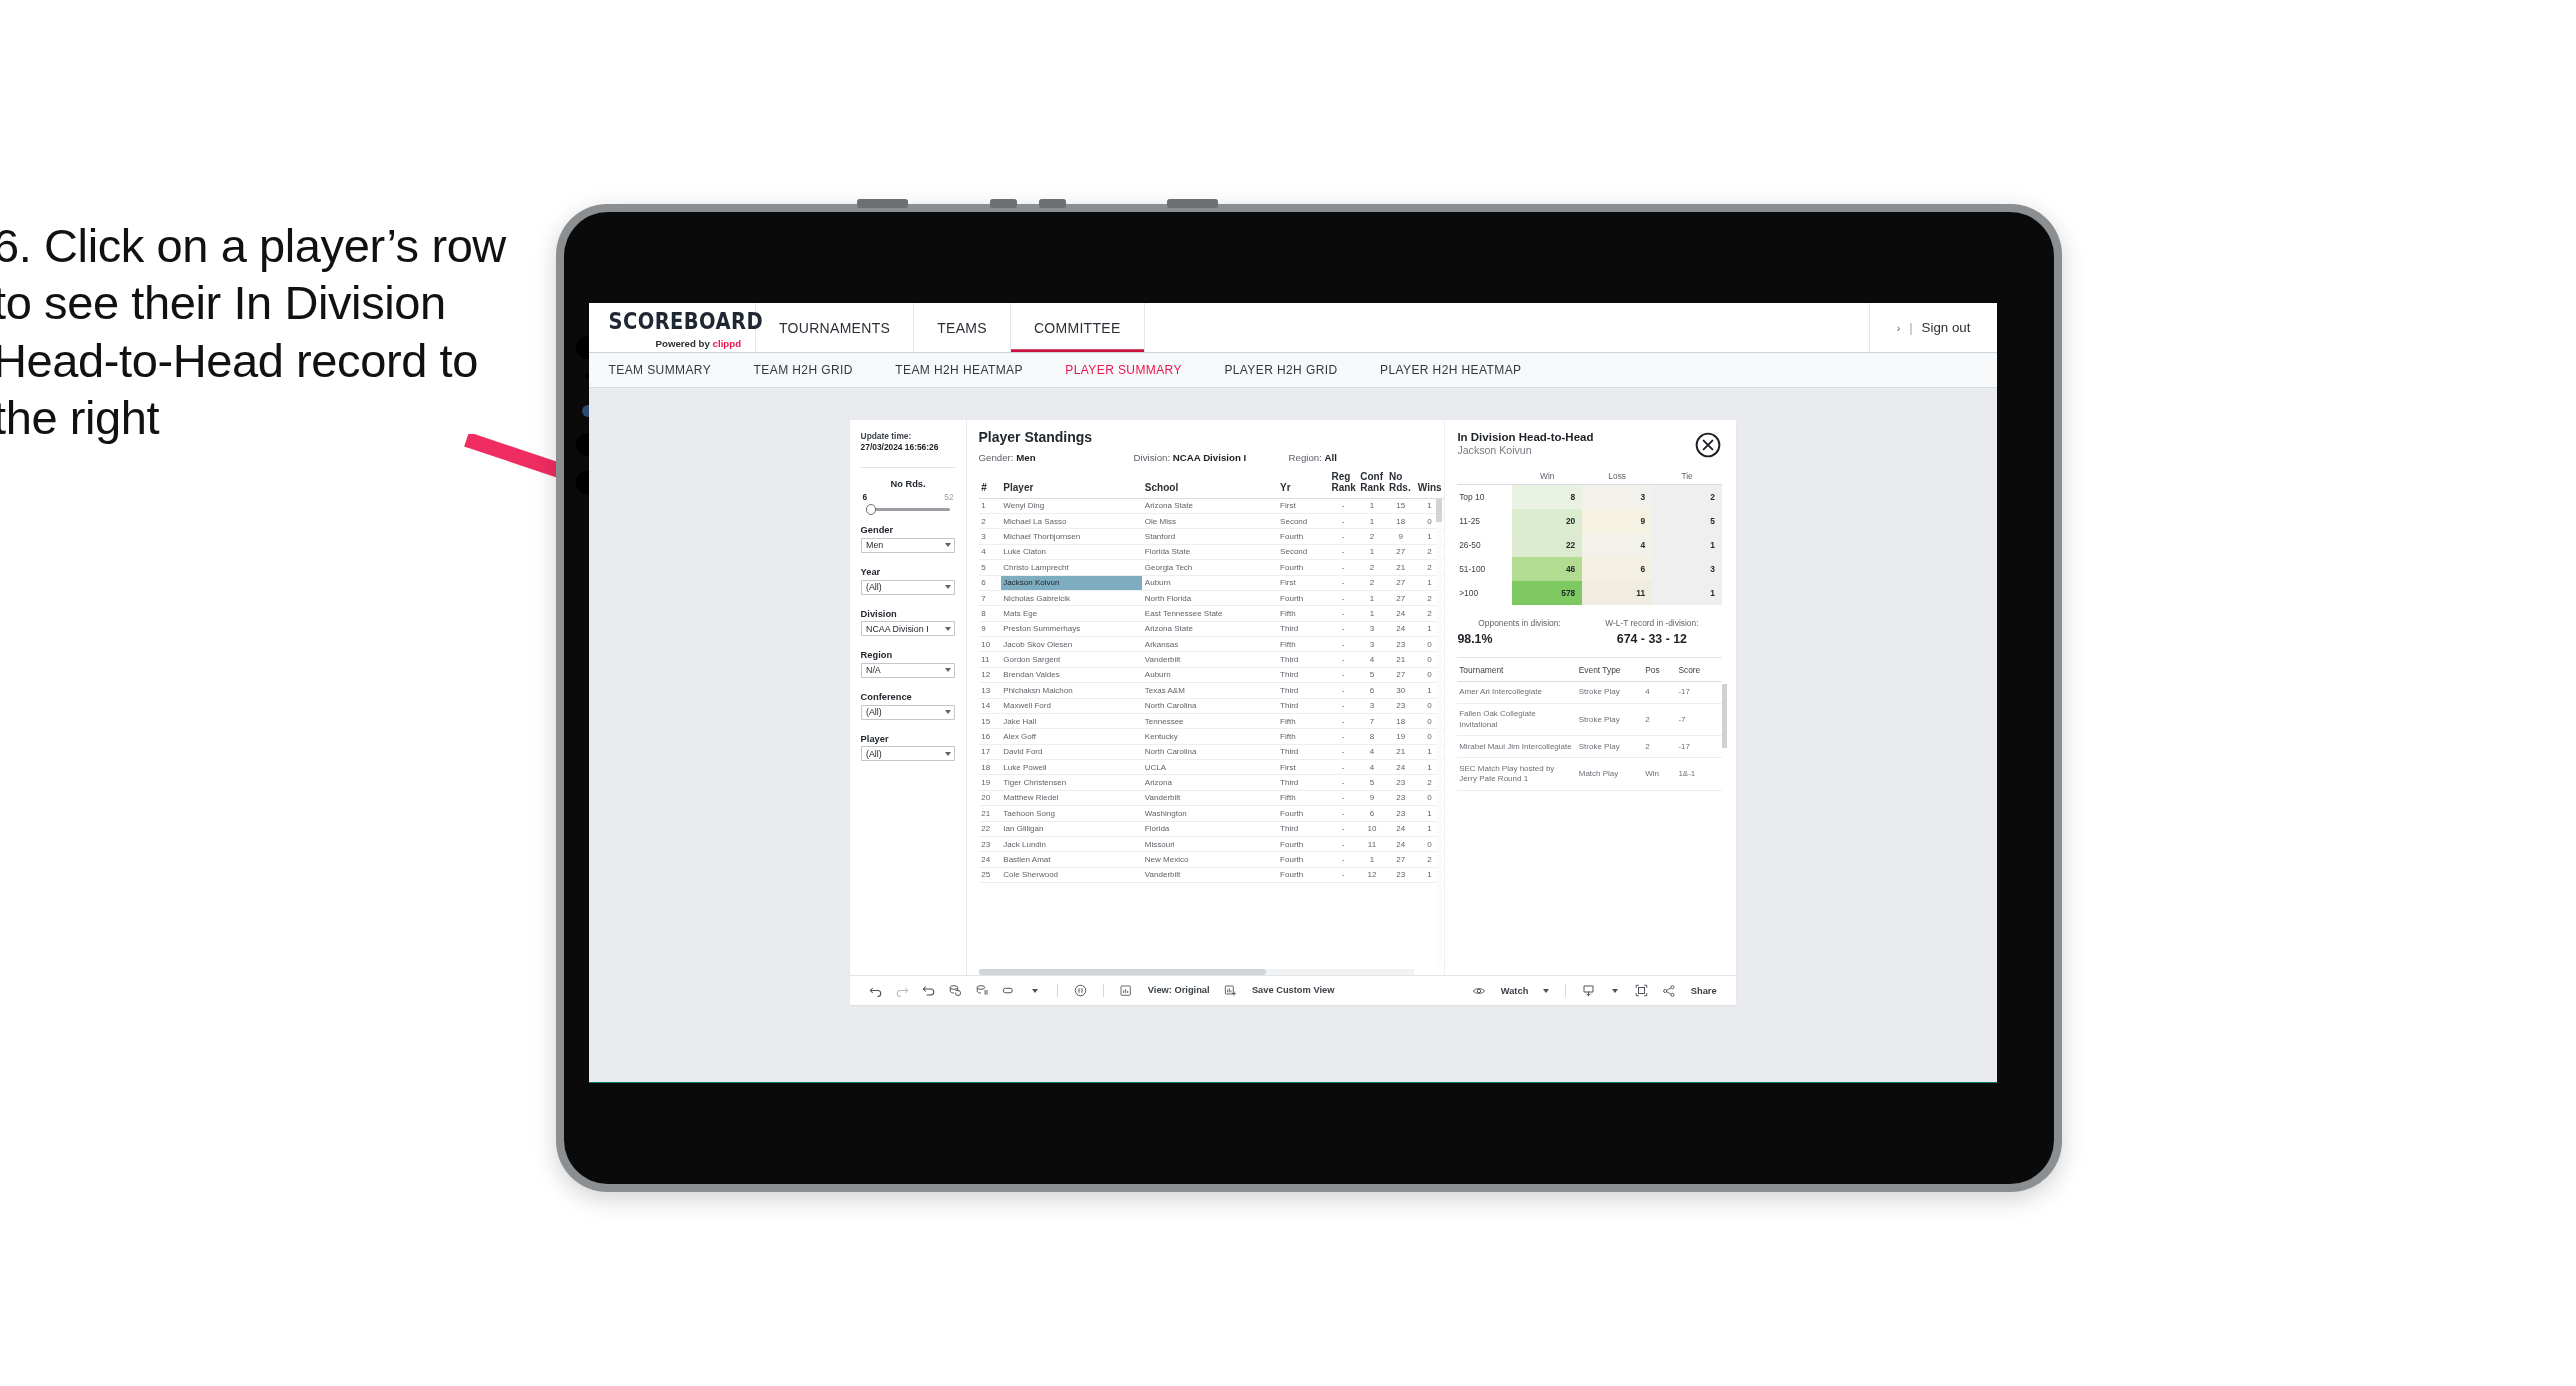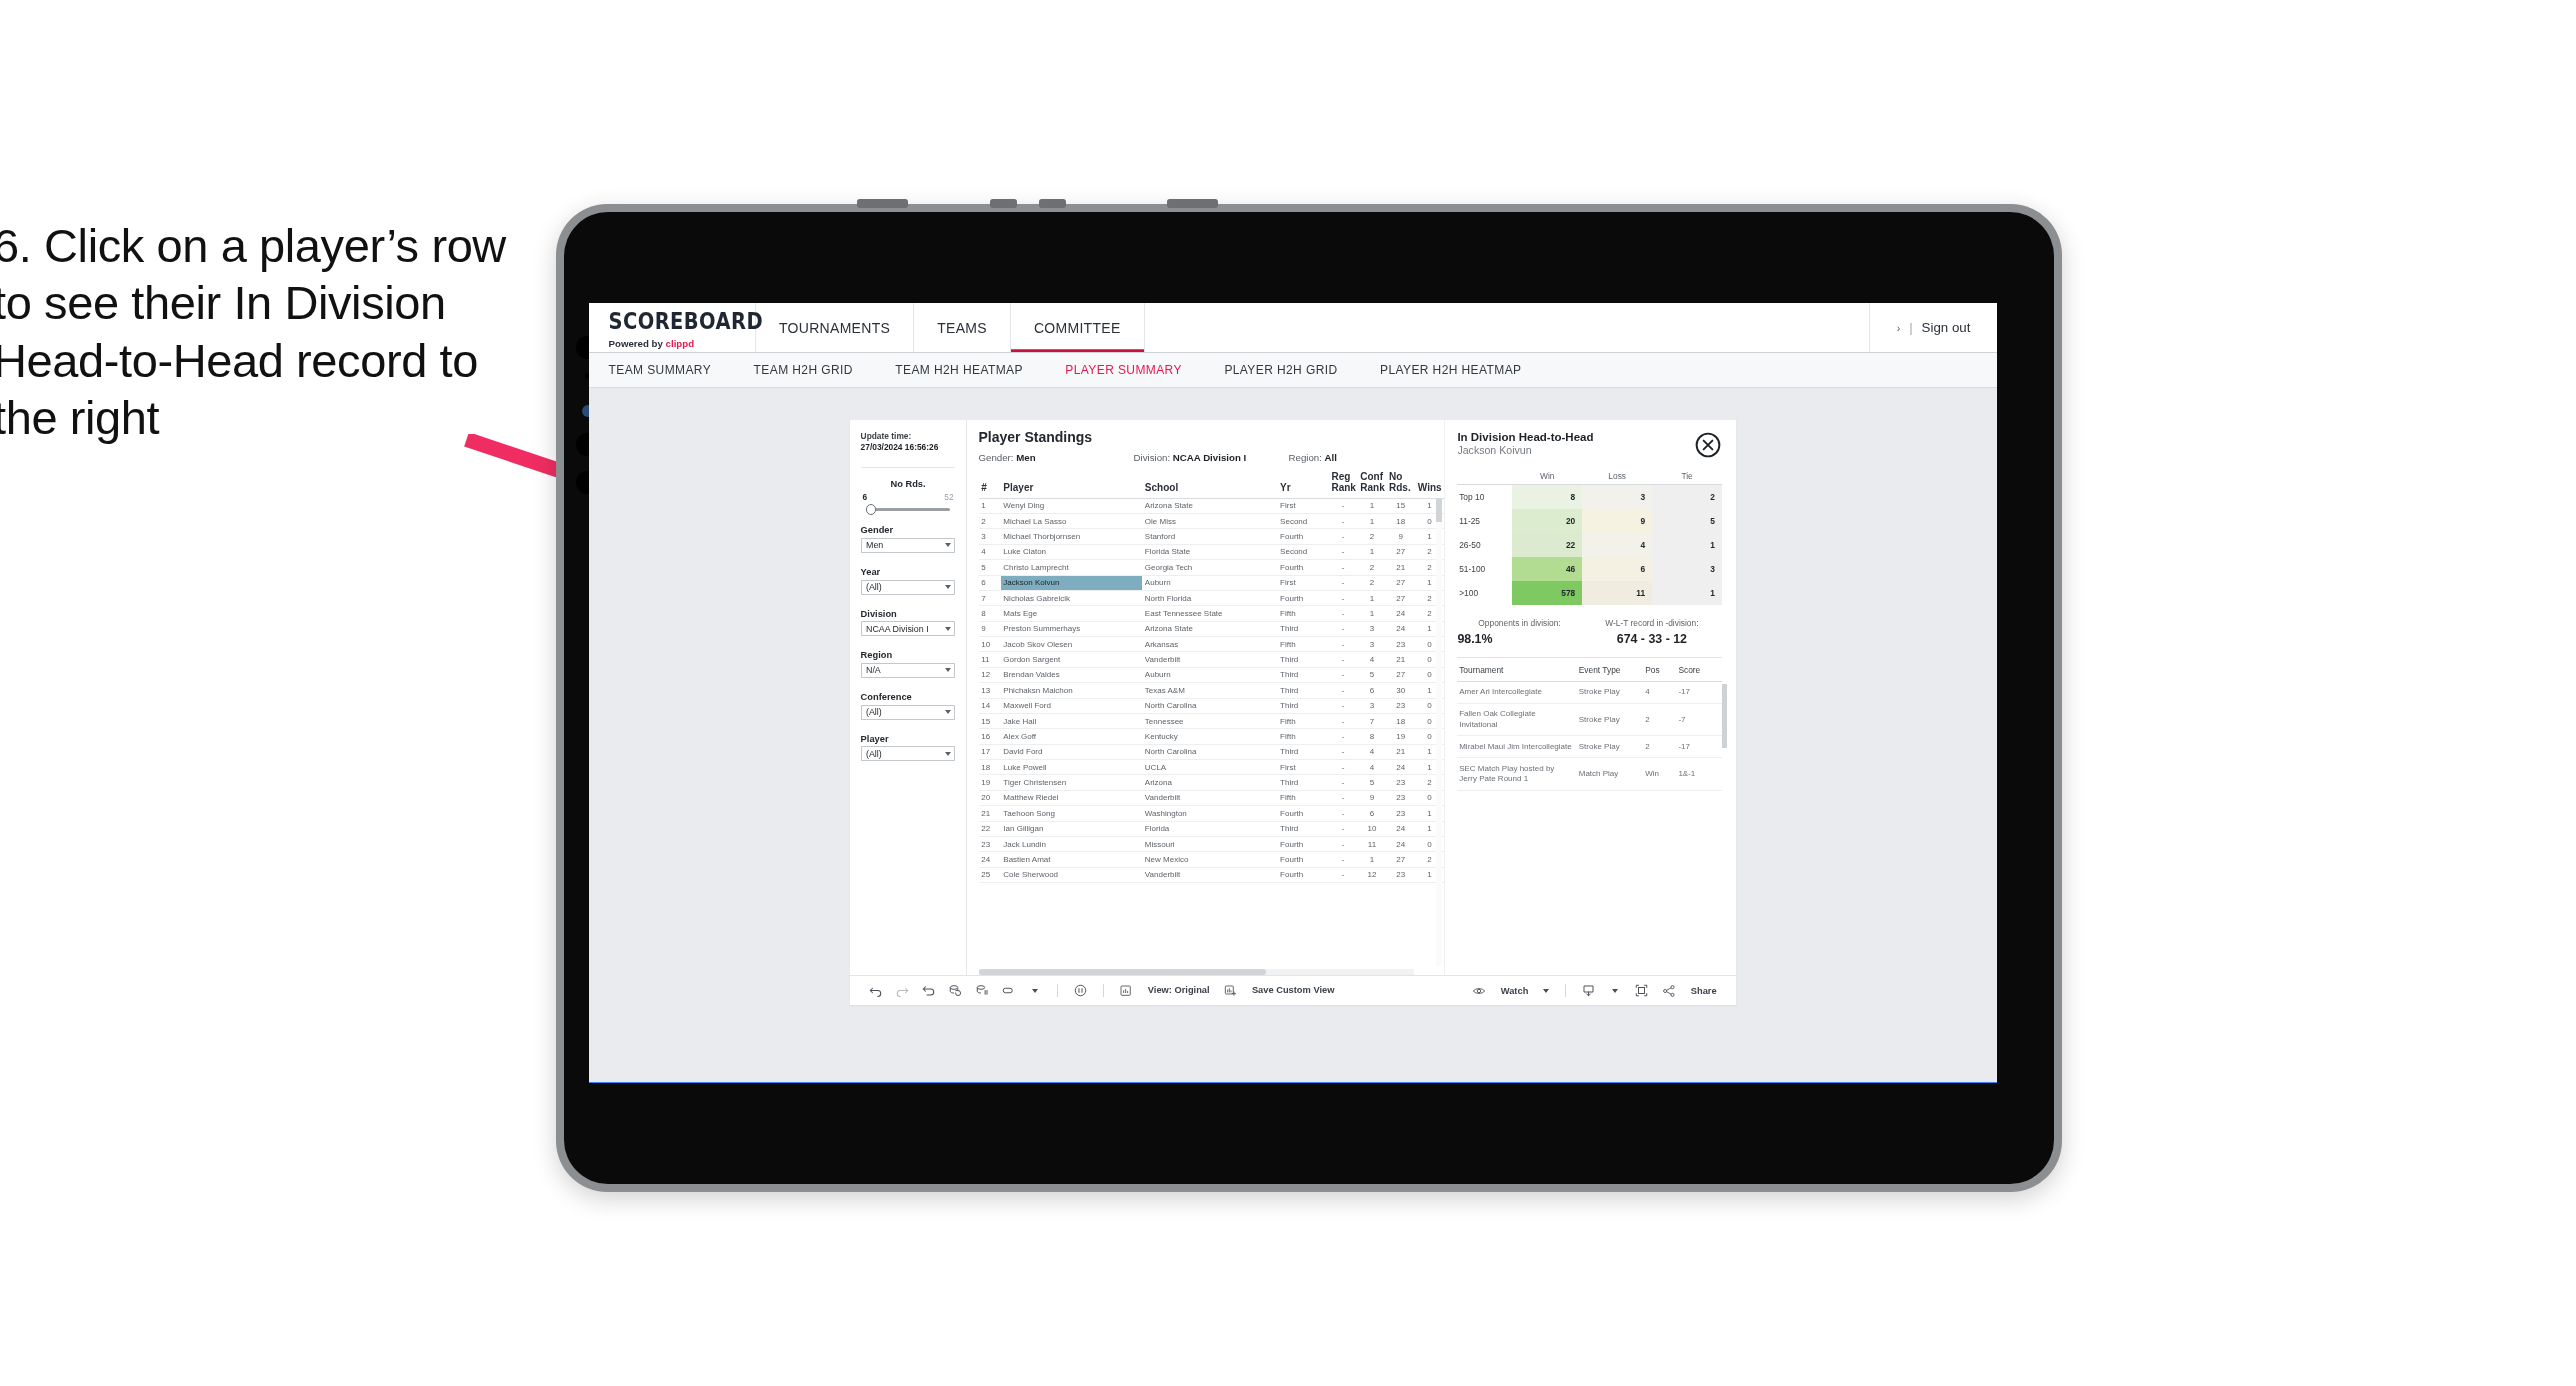--- a/index.html
+++ b/index.html
@@ -49,21 +49,21 @@
   .sd1 { top: 124px; width: 23px; height: 23px; }
   .sd2 { top: 161px; width: 6.2px; height: 6.2px; left: 21px; }
   .sd3 { top: 193px; width: 12.4px; height: 12.4px; left: 17.7px; background: #2b4a75; }
   .sd4 { top: 221px; width: 23px; height: 23px; }
   .sd5 { top: 259px; width: 23px; height: 23px; }
 
   
   .screen {
     position: absolute; left: 589px; top: 303px;
     width: 1408px; height: 780px;
-    background: #3b82f6;
+    background: #0f766e;
     overflow: hidden;
   }
 
   
   .topnav {
     height: 50px; background: #ffffff;
     display: flex; align-items: stretch;
     border-bottom: 0.9px solid #cfd3d8;
     position: relative;
   }
@@ -71,21 +71,21 @@
     padding: 6.2px 0 0 19.5px; width: 167px;
     display: flex; flex-direction: column; justify-content: center;
     border-right: 0.9px solid #e4e6e9;
   }
   .logo-main {
     font-family: "DejaVu Sans", sans-serif;
     font-weight: 700; font-size: 19.5px; letter-spacing: 0.4px;
     color: #1f2733; line-height: 1;
     transform: scaleY(1.18); transform-origin: left center;
   }
-  .logo-sub { font-size: 9.7px; color: #2a2f36; margin-top: 6.2px; font-weight: 600; }
+  .logo-sub { font-size: 9.7px; color: #2a2f36; margin-top: 6.2px; font-weight: 600; margin-left: 47px; }
   .logo-sub .brand { color: #e8174f; font-weight: 800; }
 
   .nav-item {
     display: flex; align-items: center; padding: 0 23px;
     font-size: 14px; color: #2b3038; letter-spacing: 0.3px;
     border-right: 0.9px solid #e4e6e9; cursor: pointer; white-space: nowrap;
   }
   .nav-item.active { box-shadow: inset 0 -2.7px 0 #c8113f; }
   .nav-spacer { flex: 1; border-right: 0.9px solid #e4e6e9; }
   .nav-right {

